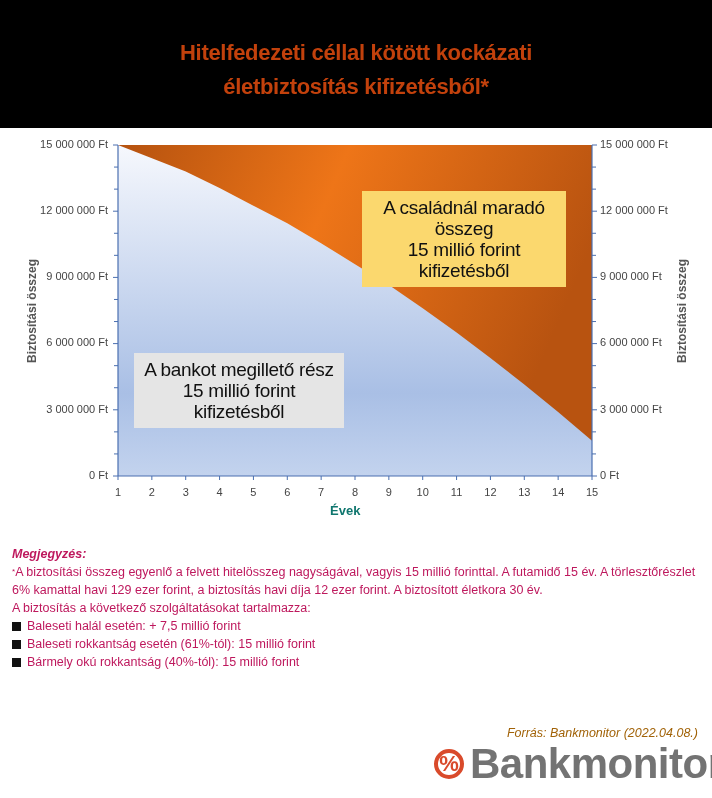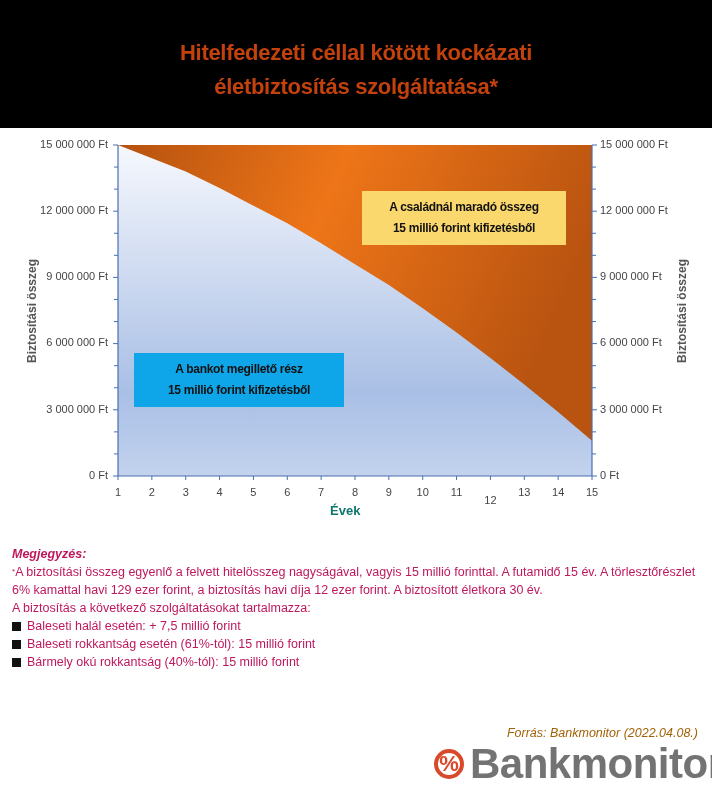--- a/index.html
+++ b/index.html
@@ -8,39 +8,39 @@
   .header .t { position:absolute; left:0; width:712px; font-size:22px; font-weight:bold; letter-spacing:-0.3px; }
   .header .t1 { top:40px; } .header .t2 { top:74px; }
   .chart { position:absolute; left:0; top:128px; width:712px; height:400px; }
   .chart svg { position:absolute; left:0; top:0; }
   .ytick { position:absolute; font-size:11px; color:#444; white-space:nowrap; }
   .ytick.left { right:604px; text-align:right; }
   .ytick.right { left:600px; }
   .xtick { position:absolute; top:358px; font-size:11px; color:#444; width:20px; text-align:center; margin-left:-10px; }
   .axis-title-y { position:absolute; font-size:12px; font-weight:bold; color:#555; white-space:nowrap; transform:rotate(-90deg); transform-origin:center center; }
   .axis-title-x { position:absolute; left:330px; top:375px; font-size:13px; font-weight:bold; color:#0f766e; }
-  .label-box { position:absolute; text-align:center; font-size:12px; color:#111; line-height:21px; padding:6px 10px; letter-spacing:-0.3px;font-weight:bold; }
+  .label-box { position:absolute; text-align:center; font-size:19px; color:#111; line-height:21px; padding:6px 10px; letter-spacing:-0.3px; }
   .label-orange { left:362px; top:63px; width:184px; background:#fbd86e; }
-  .label-blue { left:134px; top:225px; width:190px; background:#0ea5e9; }
+  .label-blue { left:134px; top:225px; width:190px; background:#e5e5e5; }
   .note { position:absolute; left:12px; top:545px; width:690px; font-size:12.5px; line-height:18px; color:#be185d; }
   .note .title { font-weight:bold; font-style:italic; }
   .note .star { font-size:8px; vertical-align:top; }
   .note .bullet { display:flex; align-items:center; }
   .note .sq { display:inline-block; width:9px; height:9px; background:#111; margin-right:6px; }
   .source { position:absolute; right:14px; top:726px; font-size:12.5px; font-style:italic; color:#a16207; }
   .logo { position:absolute; left:434px; top:742px; height:44px; display:flex; align-items:center; }
   .logo .circle { width:30px; height:30px; border:4px solid #d94a2b; border-radius:50%; color:#d94a2b; font-weight:bold; font-size:22px; display:flex; align-items:center; justify-content:center; box-sizing:border-box; margin-right:6px; }
   .logo .name { font-size:42px; font-weight:bold; color:#737373; letter-spacing:-0.5px; }
 </style>
 </head>
 <body>
 
 <div class="header">
   <div class="t t1">Hitelfedezeti céllal kötött kockázati</div>
-  <div class="t t2">életbiztosítás szolgáltatása*</div>
+  <div class="t t2">életbiztosítás kifizetésből*</div>
 </div>
 
 <div class="chart">
   <svg width="712" height="400">
     <defs>
       <linearGradient id="og" x1="0" y1="0" x2="1" y2="0.3">
         <stop offset="0" stop-color="#b5520f"></stop>
         <stop offset="0.45" stop-color="#ee7518"></stop>
         <stop offset="1" stop-color="#b85310"></stop>
       </linearGradient>
@@ -127,21 +127,21 @@
       <div class="xtick" style="left: 151.857px;">2</div>
       <div class="xtick" style="left: 185.714px;">3</div>
       <div class="xtick" style="left: 219.571px;">4</div>
       <div class="xtick" style="left: 253.429px;">5</div>
       <div class="xtick" style="left: 287.286px;">6</div>
       <div class="xtick" style="left: 321.143px;">7</div>
       <div class="xtick" style="left: 355px;">8</div>
       <div class="xtick" style="left: 388.857px;">9</div>
       <div class="xtick" style="left: 422.714px;">10</div>
       <div class="xtick" style="left: 456.571px;">11</div>
-      <div class="xtick" style="left: 490.429px; margin-top: 8px;">12</div>
+      <div class="xtick" style="left: 490.429px;">12</div>
       <div class="xtick" style="left: 524.286px;">13</div>
       <div class="xtick" style="left: 558.143px;">14</div>
       <div class="xtick" style="left: 592px;">15</div>
     </div>
 
   <div class="axis-title-y" style="left:-28px; top:176px; width:120px; text-align:center;">Biztosítási összeg</div>
   <div class="axis-title-y" style="left:622px; top:176px; width:120px; text-align:center;">Biztosítási összeg</div>
   <div class="axis-title-x">Évek</div>
 
   <div class="label-box label-orange">

